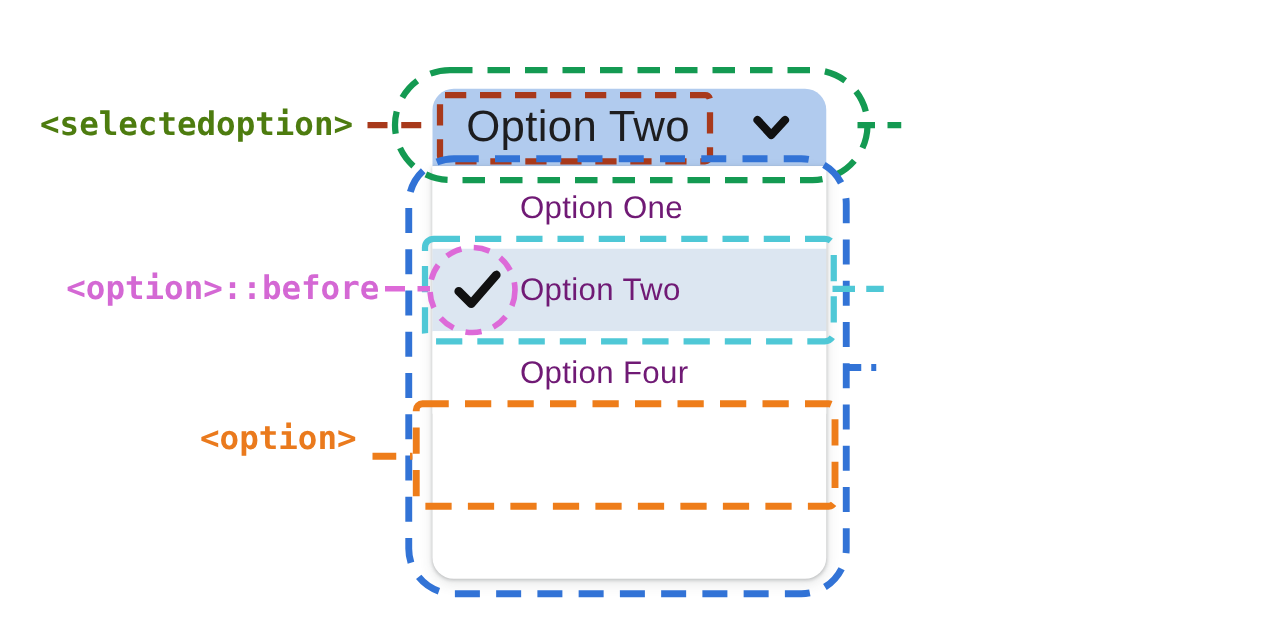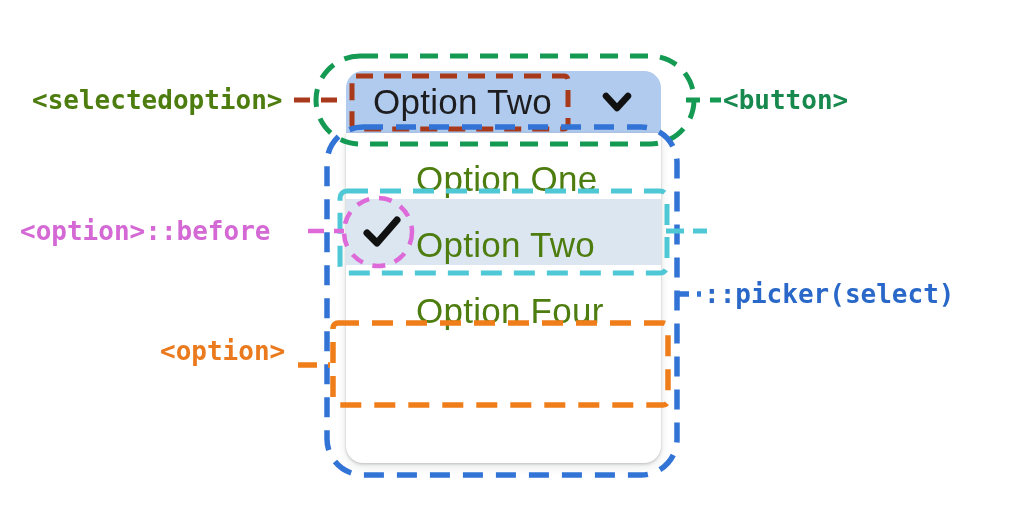--- a/index.html
+++ b/index.html
@@ -17,23 +17,23 @@
     padding-left:27px;font-size:35px;letter-spacing:.25px;color:#1d1d1f;
   }
   .chevron{position:absolute;left:256px;top:21px;}
   
   .picker-panel{
     position:absolute;left:346px;top:133px;width:315px;height:330px;
     background:#ffffff;border-radius:0 0 17px 17px;
     box-shadow:0 1px 3px rgba(60,64,67,.28),0 4px 10px rgba(60,64,67,.12);
   }
   .opt{
-    position:relative;height:66px;display:flex;align-items:flex-end;
+    position:relative;height:66px;display:flex;align-items:center;
     padding-left:70px;box-sizing:border-box;
-    font-size:35px;letter-spacing:.25px;color:#4d7c0f;background:#ffffff;
+    font-size:25px;letter-spacing:.25px;color:#701a75;background:#ffffff;
   }
   .opt.first{border-radius:0;}
   .opt.last{border-radius:0 0 17px 17px;}
   .opt.checked{background:#dce6f1;}
   .opt.alt{background:#e9e9e9;}
   .check{position:absolute;left:16px;top:17px;}
   
   .overlay{position:absolute;left:0;top:0;pointer-events:none;}
   
   .code-label{
@@ -42,21 +42,21 @@
     font-size:26px;line-height:30px;
   }
   .c-darkred{color:#4d7c0f;}
   .c-green{color:#17894e;}
   .c-magenta{color:#d468d4;}
   .c-cyan{color:#47c6d4;}
   .c-blue{color:#2968c8;}
   .c-orange{color:#ea7a1d;}
   .lbl-selectedoption{left:32px;top:85px;}
   .lbl-button{left:723px;top:85px;}
-  .lbl-option-before{left:20px;top:216px;}
+  .lbl-option-before{left:53px;top:216px;}
   .lbl-option-checked{left:711px;top:216px;}
   .lbl-picker{left:704px;top:279px;}
   .lbl-option{left:160px;top:336px;}
 </style>
 </head>
 <body>
 
 <div class="stage">
 
   <div class="select-button">
@@ -96,18 +96,16 @@
     <line x1="666" y1="231" x2="707" y2="231" stroke-width="5" stroke-dasharray="18 9" stroke="#4fc8d6"></line>
 
     <circle cx="378" cy="232" r="34" fill="none" stroke-width="4.5" stroke-dasharray="13 10" stroke="#dd6ad8"></circle>
     <line x1="308" y1="231" x2="344" y2="231" stroke-width="4.5" stroke-dasharray="16 10" stroke="#dd6ad8"></line>
 
     <rect x="333" y="323" width="335" height="82" rx="5" fill="none" stroke-width="5.5" stroke-dasharray="21 13" stroke="#ee7d1a"></rect>
     <line x1="298" y1="365" x2="330" y2="365" stroke-width="5.5" stroke-dasharray="19 11" stroke="#ee7d1a"></line>
   </svg>
 
   <div class="code-label c-darkred lbl-selectedoption">&lt;selectedoption&gt;</div>
-  <div class="code-label c-green lbl-button">&lt;button&gt;</div>
   <div class="code-label c-magenta lbl-option-before">&lt;option&gt;::before</div>
-  <div class="code-label c-blue lbl-picker">::picker(select)</div>
   <div class="code-label c-orange lbl-option">&lt;option&gt;</div>
 
 </div>
 
 </body></html>

